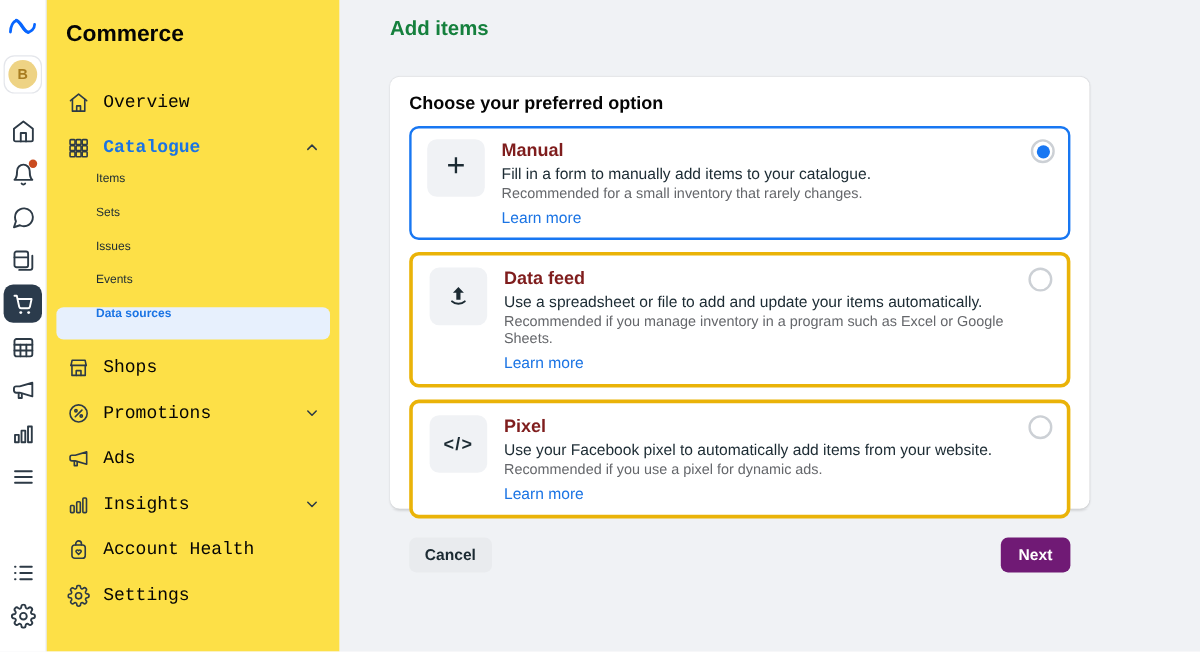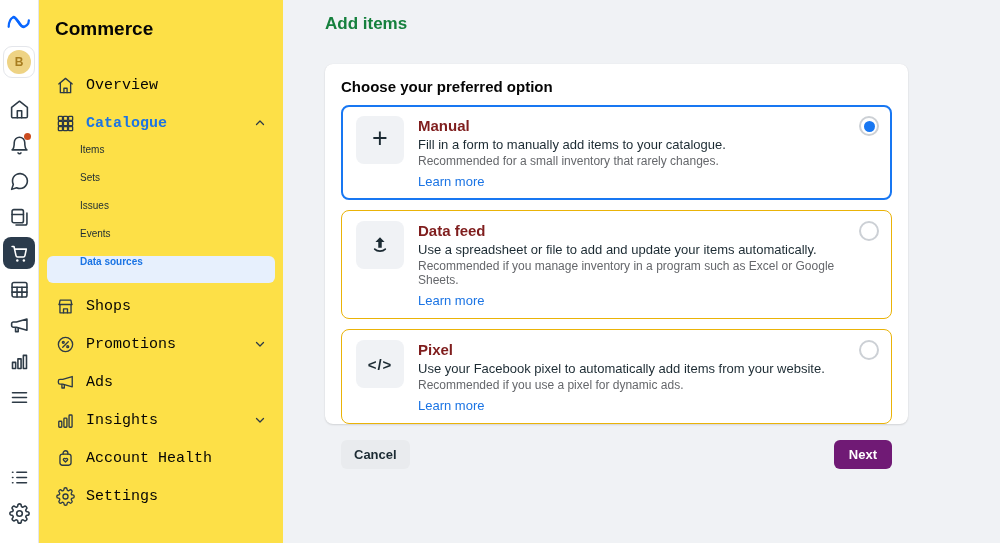--- a/index.html
+++ b/index.html
@@ -66,21 +66,21 @@
   
   .main { flex:1; background:#f0f2f5; padding:14px 0 0 42px; }
   .page-title { font-size:17px; font-weight:bold; color:#15803d; margin-bottom:29px; }
   .card {
     width:583px; background:#fff; border-radius:8px;
     box-shadow:0 1px 2px rgba(0,0,0,.12), 0 0 1px rgba(0,0,0,.08);
     padding:14px 16px 10px; height:360px;margin-top:30px;
   }
   .card-heading { font-size:15px; font-weight:bold; color:#050505; margin-bottom:10px; }
   .option {
-    border:1px solid #eab308; border-radius:8px; background:#fff;
+    border:3px solid #eab308; border-radius:8px; background:#fff;
     display:flex; align-items:flex-start; padding:10px 12px 10px 14px;
     margin-bottom:10px; cursor:pointer; position:relative;
   }
   .option.selected { border:2px solid #1877f2; padding:9px 11px 9px 13px; }
   .tile {
     width:48px; height:48px; background:#f0f2f5; border-radius:8px; flex-shrink:0;
     display:flex; align-items:center; justify-content:center; margin-right:14px;
     color:#1c2b33;
   }
   .tile .plus { font-size:27px; font-weight:300; line-height:1; margin-top:-3px; }

